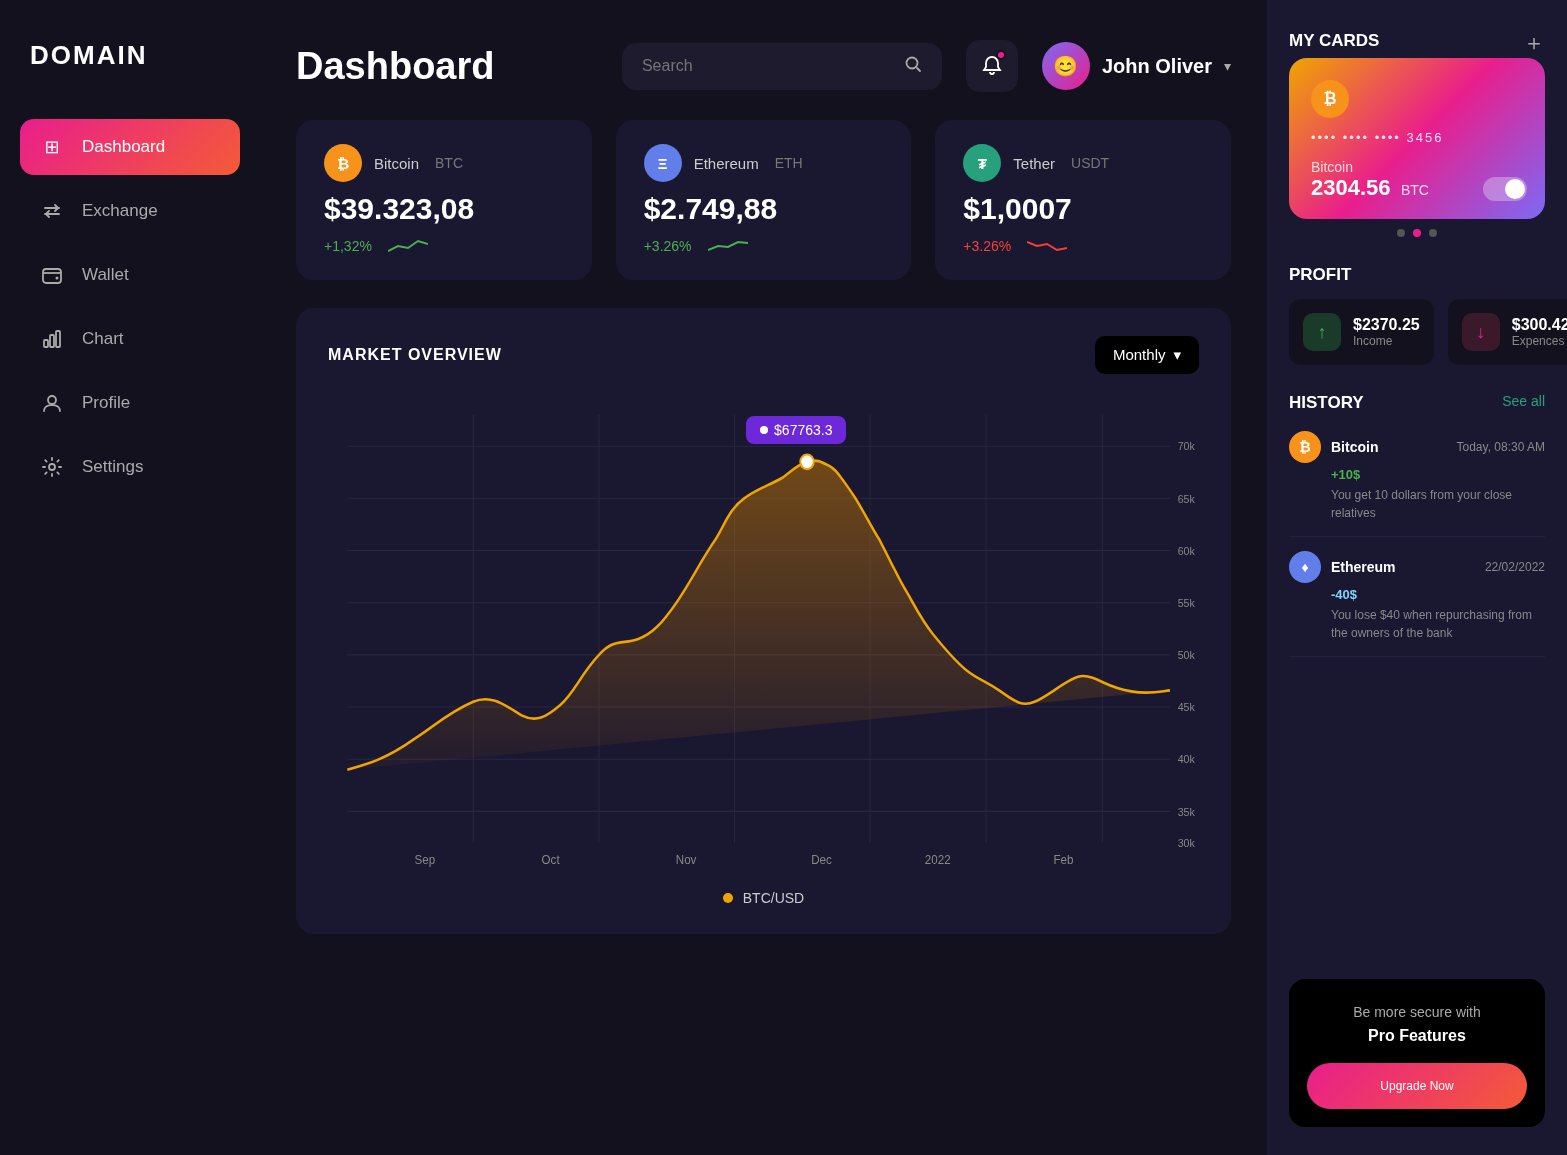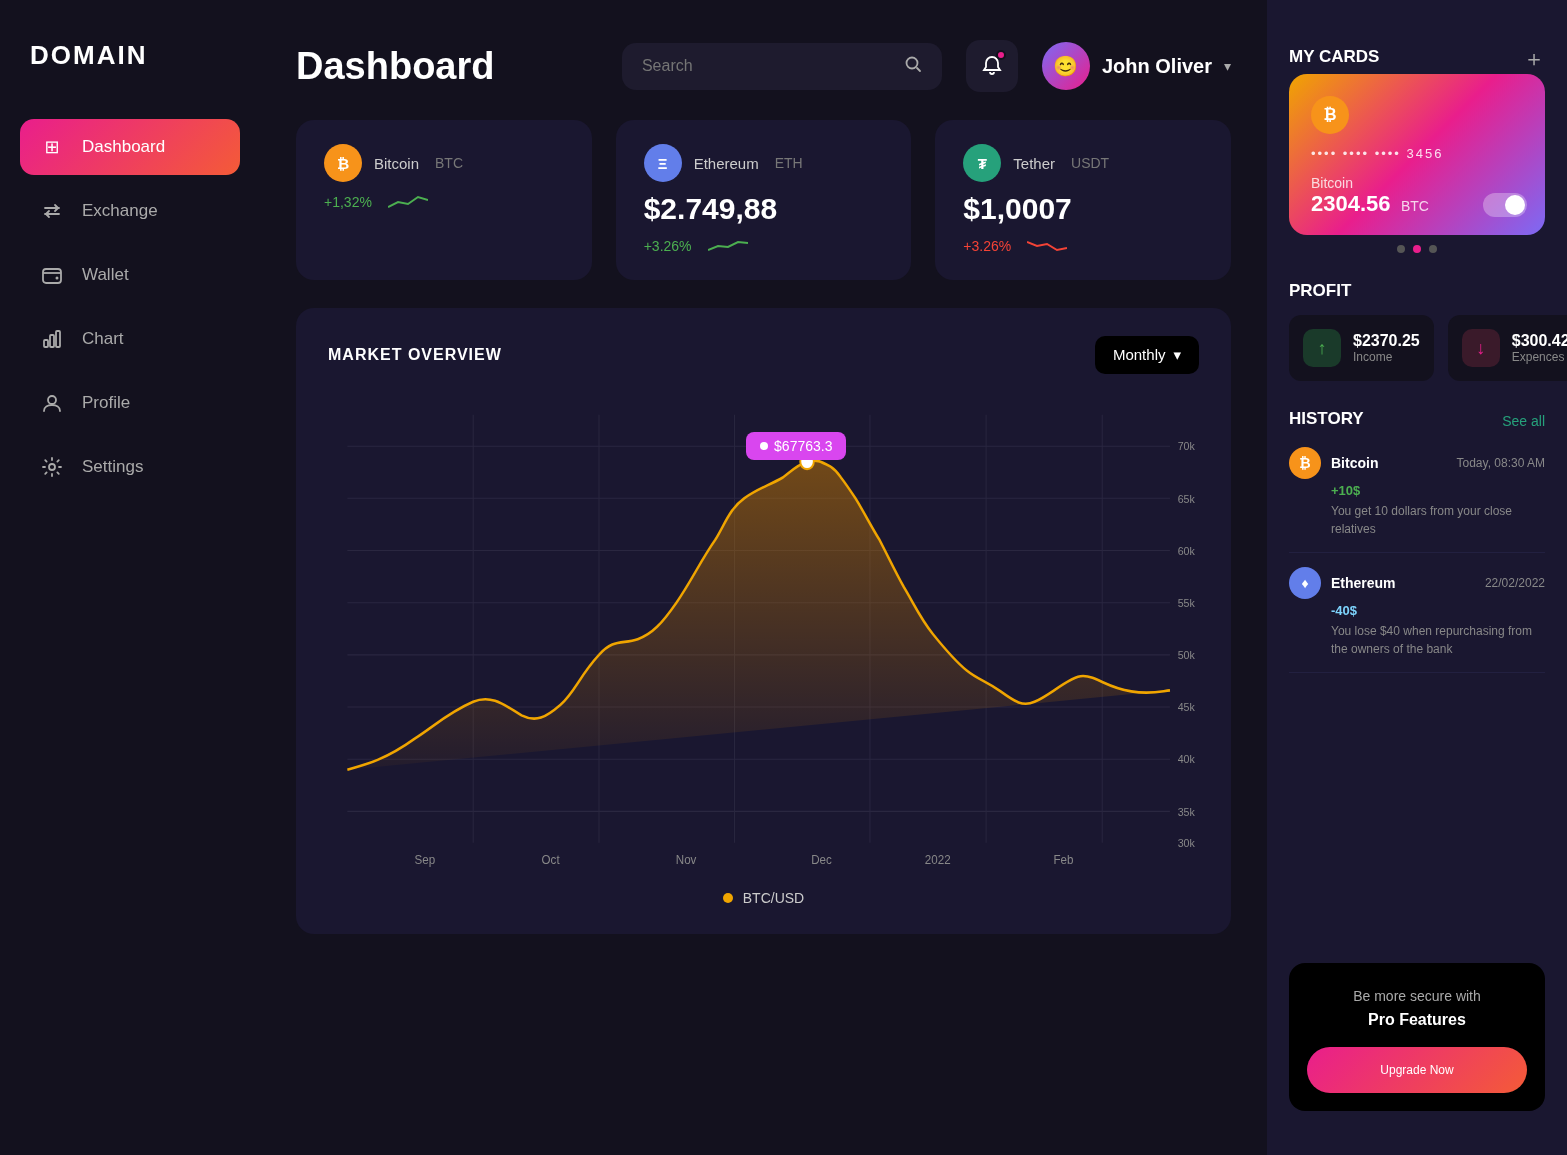--- a/index.html
+++ b/index.html
@@ -215,23 +215,23 @@
       font-size: 15px;
       cursor: pointer;
     }
     .chart-container {
       position: relative;
       height: 480px;
       width: 100%;
     }
     .chart-tooltip {
       position: absolute;
-      top: 38px;
+      top: 22px;
       left: 48%;
-      background: #d946ef;
+      background: #6d28d9;
       border-radius: 8px;
       padding: 6px 14px;
       font-size: 14px;
       color: #fff;
       display: flex;
       align-items: center;
       gap: 6px;
       white-space: nowrap;
     }
     .tooltip-dot { width: 8px; height: 8px; background: #fff; border-radius: 50%; }
@@ -244,21 +244,21 @@
     }
     .legend-dot { width: 10px; height: 10px; background: #f0a500; border-radius: 50%; }
     .legend-label { font-size: 14px; color: #ccc; }
     svg.chart-svg { width: 100%; height: 100%; }
 
     
     .right-panel {
       width: 300px;
       min-height: 1155px;
       background: #1a1730;
-      padding: 44px 22px;
+      padding: 28px 22px;
       display: flex;
       flex-direction: column;
       gap: 28px;
       flex-shrink: 0;
     }
     .section-title {
       font-size: 17px;
       font-weight: 700;
       color: #fff;
       margin-bottom: 4px;
@@ -366,21 +366,20 @@
       font-size: 18px;
     }
     .profit-icon.income { background: #1a3a2a; color: #4caf50; }
     .profit-icon.expense { background: #3a1a2a; color: #e91e8c; }
     .profit-amount { font-size: 16px; font-weight: 700; }
     .profit-label { font-size: 12px; color: #888; }
 
     
     .history-header {
       display: flex;
-      align-items: center;
       justify-content: space-between;
     }
     .see-all { color: #26a17b; font-size: 14px; cursor: pointer; }
     .history-item {
       display: flex;
       flex-direction: column;
       gap: 4px;
       padding: 14px 0;
       border-bottom: 1px solid #222040;
     }
@@ -524,20 +523,21 @@
     </div>
   </div>
 
   <div class="crypto-cards">
     <div class="crypto-card">
       <div class="crypto-card-header">
         <div class="crypto-logo btc">₿</div>
         <span class="crypto-name">Bitcoin</span>
         <span class="crypto-ticker">BTC</span>
       </div>
+      <div class="crypto-price">$39.323,08</div>
       <div class="crypto-change change-up">
         <span>+1,32%</span>
         <svg width="40" height="20" viewBox="0 0 40 20">
           <polyline points="0,15 10,10 20,12 30,5 40,8" fill="none" stroke="#4caf50" stroke-width="2"></polyline>
         </svg>
       </div>
     </div>
     <div class="crypto-card">
       <div class="crypto-card-header">
         <div class="crypto-logo eth">Ξ</div>

